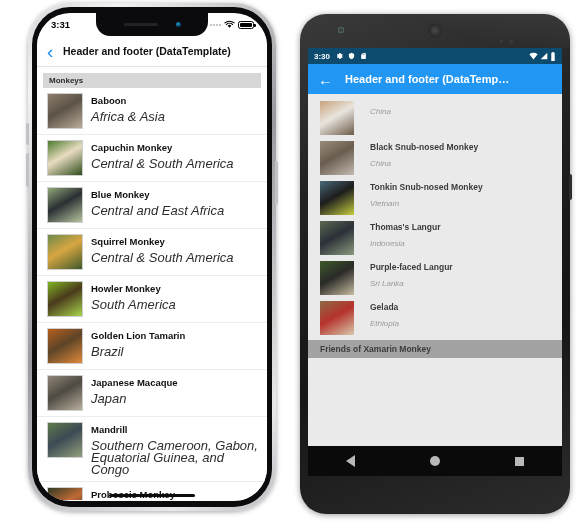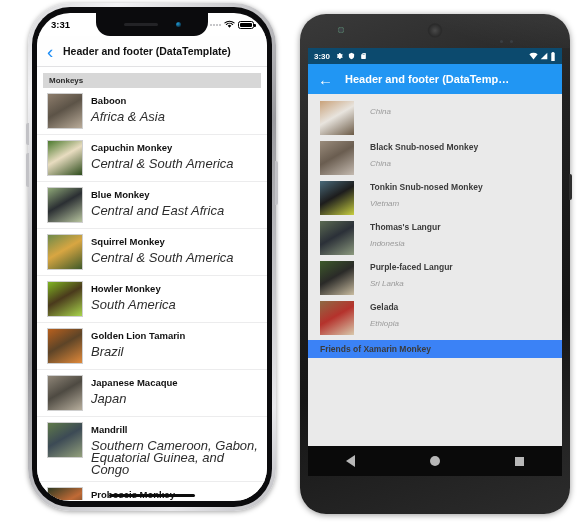--- a/index.html
+++ b/index.html
@@ -113,21 +113,21 @@
   .and-appbar { height: 30px; background: #2196f3; display: flex; align-items: center;
      padding: 0 10px; gap: 12px; }
   .and-arrow { color: #fff; font-size: 15px; line-height: 1; cursor: pointer; }
   .and-title { color: #fff; font-size: 11px; font-weight: bold; white-space: nowrap; overflow: hidden; }
   .and-list { height: calc(100% - 46px); background: #eaeaea; overflow: hidden; padding-top: 4px; }
   .and-row { display: flex; gap: 16px; padding: 3px 10px 3px 12px; align-items: flex-start; }
   .and-thumb { width: 34px; height: 34px; flex: 0 0 34px; background-size: cover; background-position: center; }
   .and-txt { flex: 1; min-width: 0; }
   .and-name { font-size: 8.5px; font-weight: bold; color: #3b3b3b; line-height: 12px; }
   .and-loc { font-size: 8px; font-style: italic; color: #9a9a9a; line-height: 11px; margin-top: 5px; }
-  .and-footer { background: #3b82f6; color: #3b3b3b; font-size: 8.5px; font-weight: bold;
+  .and-footer { background: #a3a3a3; color: #3b3b3b; font-size: 8.5px; font-weight: bold;
      padding: 4px 12px; margin-top: 2px; }
   .and-nav { height: 30px; width: 254px; margin: 0 auto; background: #0a0a0a;
      display: flex; align-items: center; justify-content: space-around; }
   .nav-back { width: 0; height: 0; border-top: 6px solid transparent; border-bottom: 6px solid transparent;
      border-right: 9px solid #b8b8b8; cursor: pointer; }
   .nav-home { width: 10px; height: 10px; border-radius: 50%; background: #b8b8b8; cursor: pointer; }
   .nav-rec { width: 9px; height: 9px; background: #b8b8b8; cursor: pointer; }
   .and-bottom { height: 38px; }
   .and-btn-r { position: absolute; right: -2px; top: 160px; width: 3px; height: 26px;
      background: #2e2e2e; border-radius: 0 2px 2px 0; }

